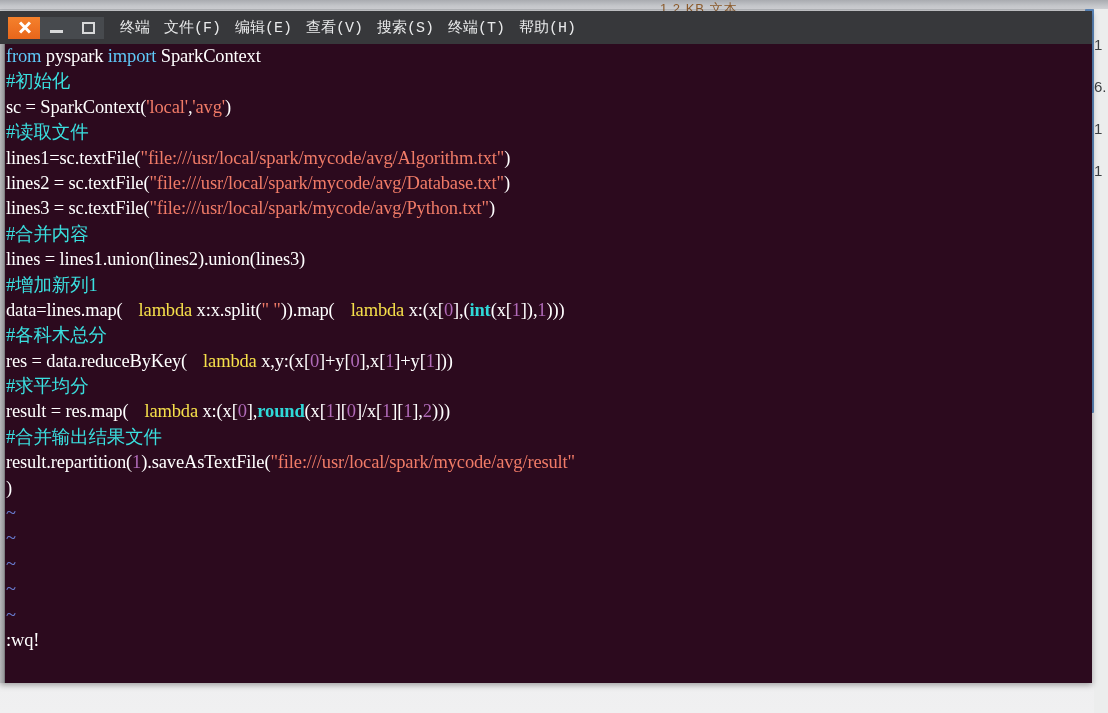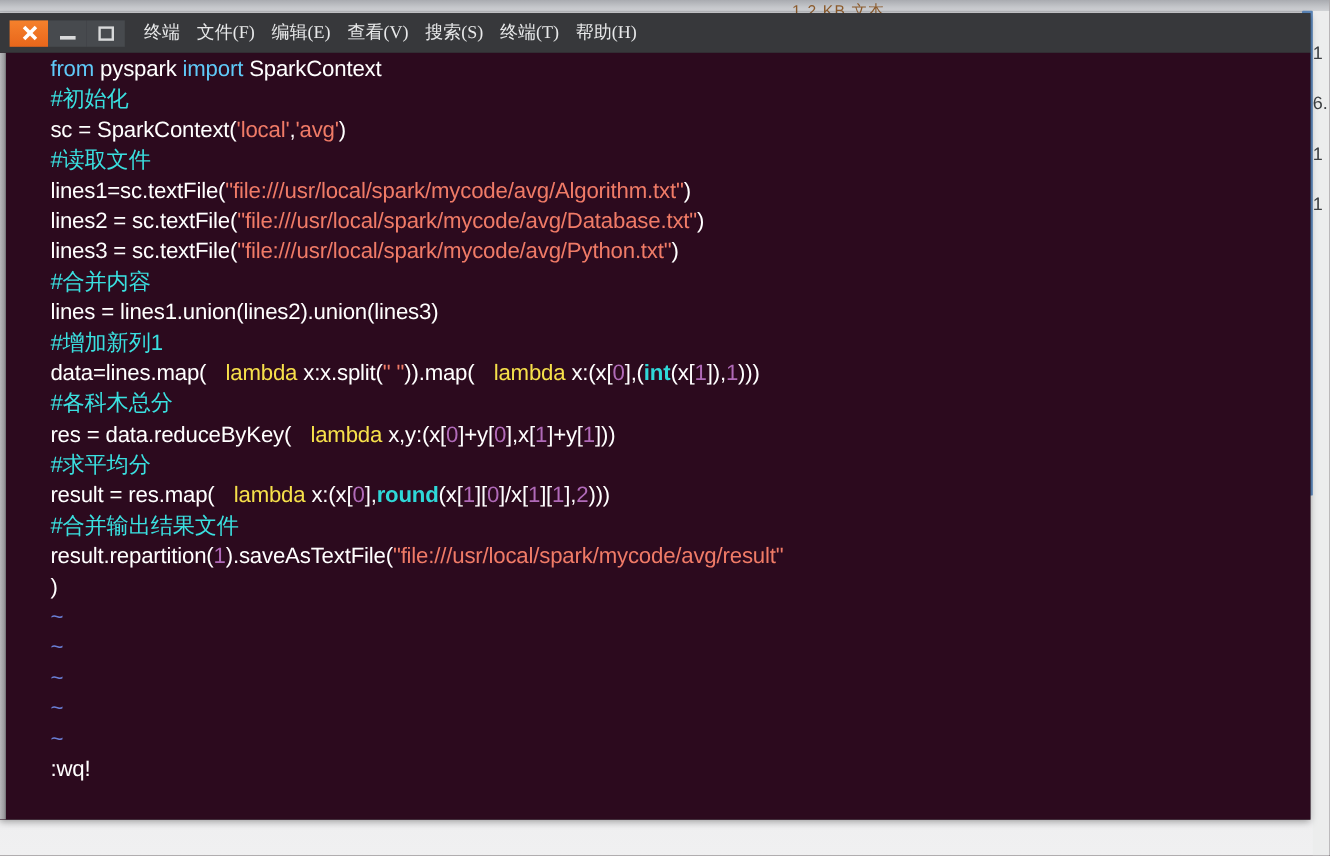--- a/index.html
+++ b/index.html
@@ -6,21 +6,21 @@
     margin: 0;
     padding: 0;
     background: #d6d6d6;
   }
   #screen {
     position: relative;
     width: 1108px;
     height: 713px;
     overflow: hidden;
     font-family: "DejaVu Sans Mono", monospace;
-    background: #737373;
+    background: #1d4ed8;
   }
 
   
   .bg-page {
     position: absolute;
     left: 0; top: 0;
     width: 1108px; height: 713px;
     background: linear-gradient(to bottom, #c5c6c9 0%, #d2d3d6 3%, #e6e6e8 60%, #f0f0f1 100%);
   }
   .bg-toprule {
@@ -125,21 +125,21 @@
     width: 13px; height: 12px;
     border: 2px solid #d8d9da;
     box-sizing: border-box;
   }
 
   .menubar {
     display: flex;
     align-items: center;
     margin-left: 16px;
     gap: 14px;
-    font-family: Liberation Serif, serif;
+    font-family: Liberation Mono, monospace;
     font-size: 15px;
     color: #e8e9ea;
     white-space: nowrap;
   }
   .menu-item { cursor: default; }
 
   
   .termbody {
     position: relative;
     width: 1092px;
@@ -150,27 +150,26 @@
   .leftedge {
     position: absolute;
     left: 0; top: 0;
     width: 5px; height: 639px;
     background: linear-gradient(to right, #b8b8bb 0%, #9b9b9e 70%, #6e6e71 100%);
   }
   .code {
     position: absolute;
     left: 6px;
     top: 0px;
-    font-family: Liberation Sans, sans-serif;
+    font-family: Liberation Serif, serif;
     font-size: 18.5px;
     line-height: 25.4px;
     color: #ffffff;
     white-space: pre;
     letter-spacing: -0.15px;
-    padding-left: 36px;
   }
   .ln { height: 25.4px; }
 
   .kw      { color: #5fc9f8; }   
   .cmt     { color: #3ae0e0; }   
   .str     { color: #f07b67; }   
   .lam     { color: #f6e04a; margin-left: 16px; }   
   .bi      { color: #2fd8d8; font-weight: bold; }  
   .num     { color: #b06ab8; }   
   .tilde   { color: #6a7fd6; }

